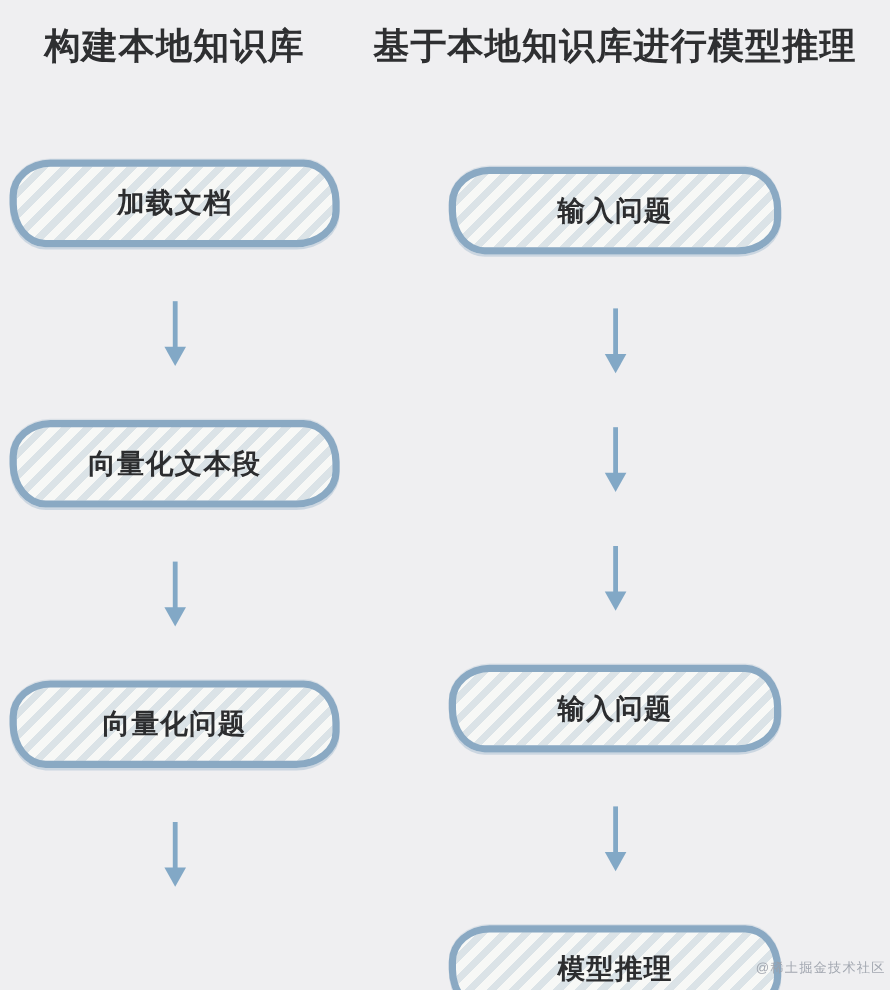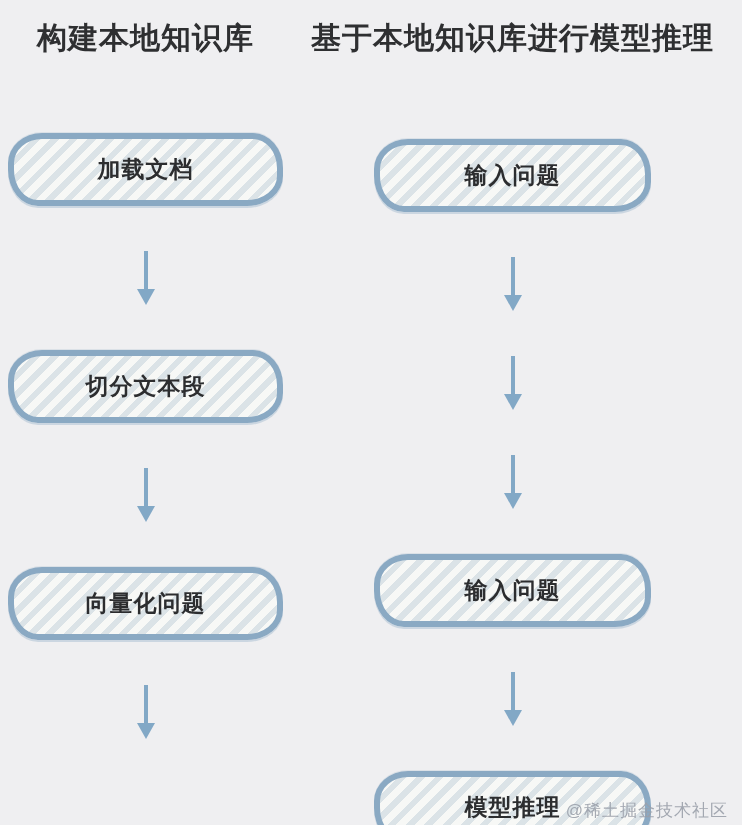--- a/index.html
+++ b/index.html
@@ -79,44 +79,44 @@
     width: 0;
     height: 0;
     border-left: 9px solid transparent;
     border-right: 9px solid transparent;
     border-top: 16px solid #82a8c6;
     margin-top: -1px;
   }
 
   .watermark {
     position: absolute;
-    right: 14px;
+    right: 4px;
     top: 799px;
-    font-size: 17px;
+    font-size: 11px;
     letter-spacing: 1px;
     color: rgba(154, 160, 170, 0.9);
   }
 </style>
 </head>
 <body>
 
 <div class="canvas">
 
   <div class="column col-left">
     <div class="flow-title">
       <span>构建本地知识库</span>
     </div>
 
     <div class="node">加载文档</div>
     <div class="arrow">
       <div class="shaft"></div>
       <div class="head"></div>
     </div>
 
-    <div class="node">切分文本段</div>
+    <div class="node">向量化文本段</div>
     <div class="arrow">
       <div class="shaft"></div>
       <div class="head"></div>
     </div>
 
     <div class="node">向量化问题</div>
     <div class="arrow">
       <div class="shaft"></div>
       <div class="head"></div>
     </div>

